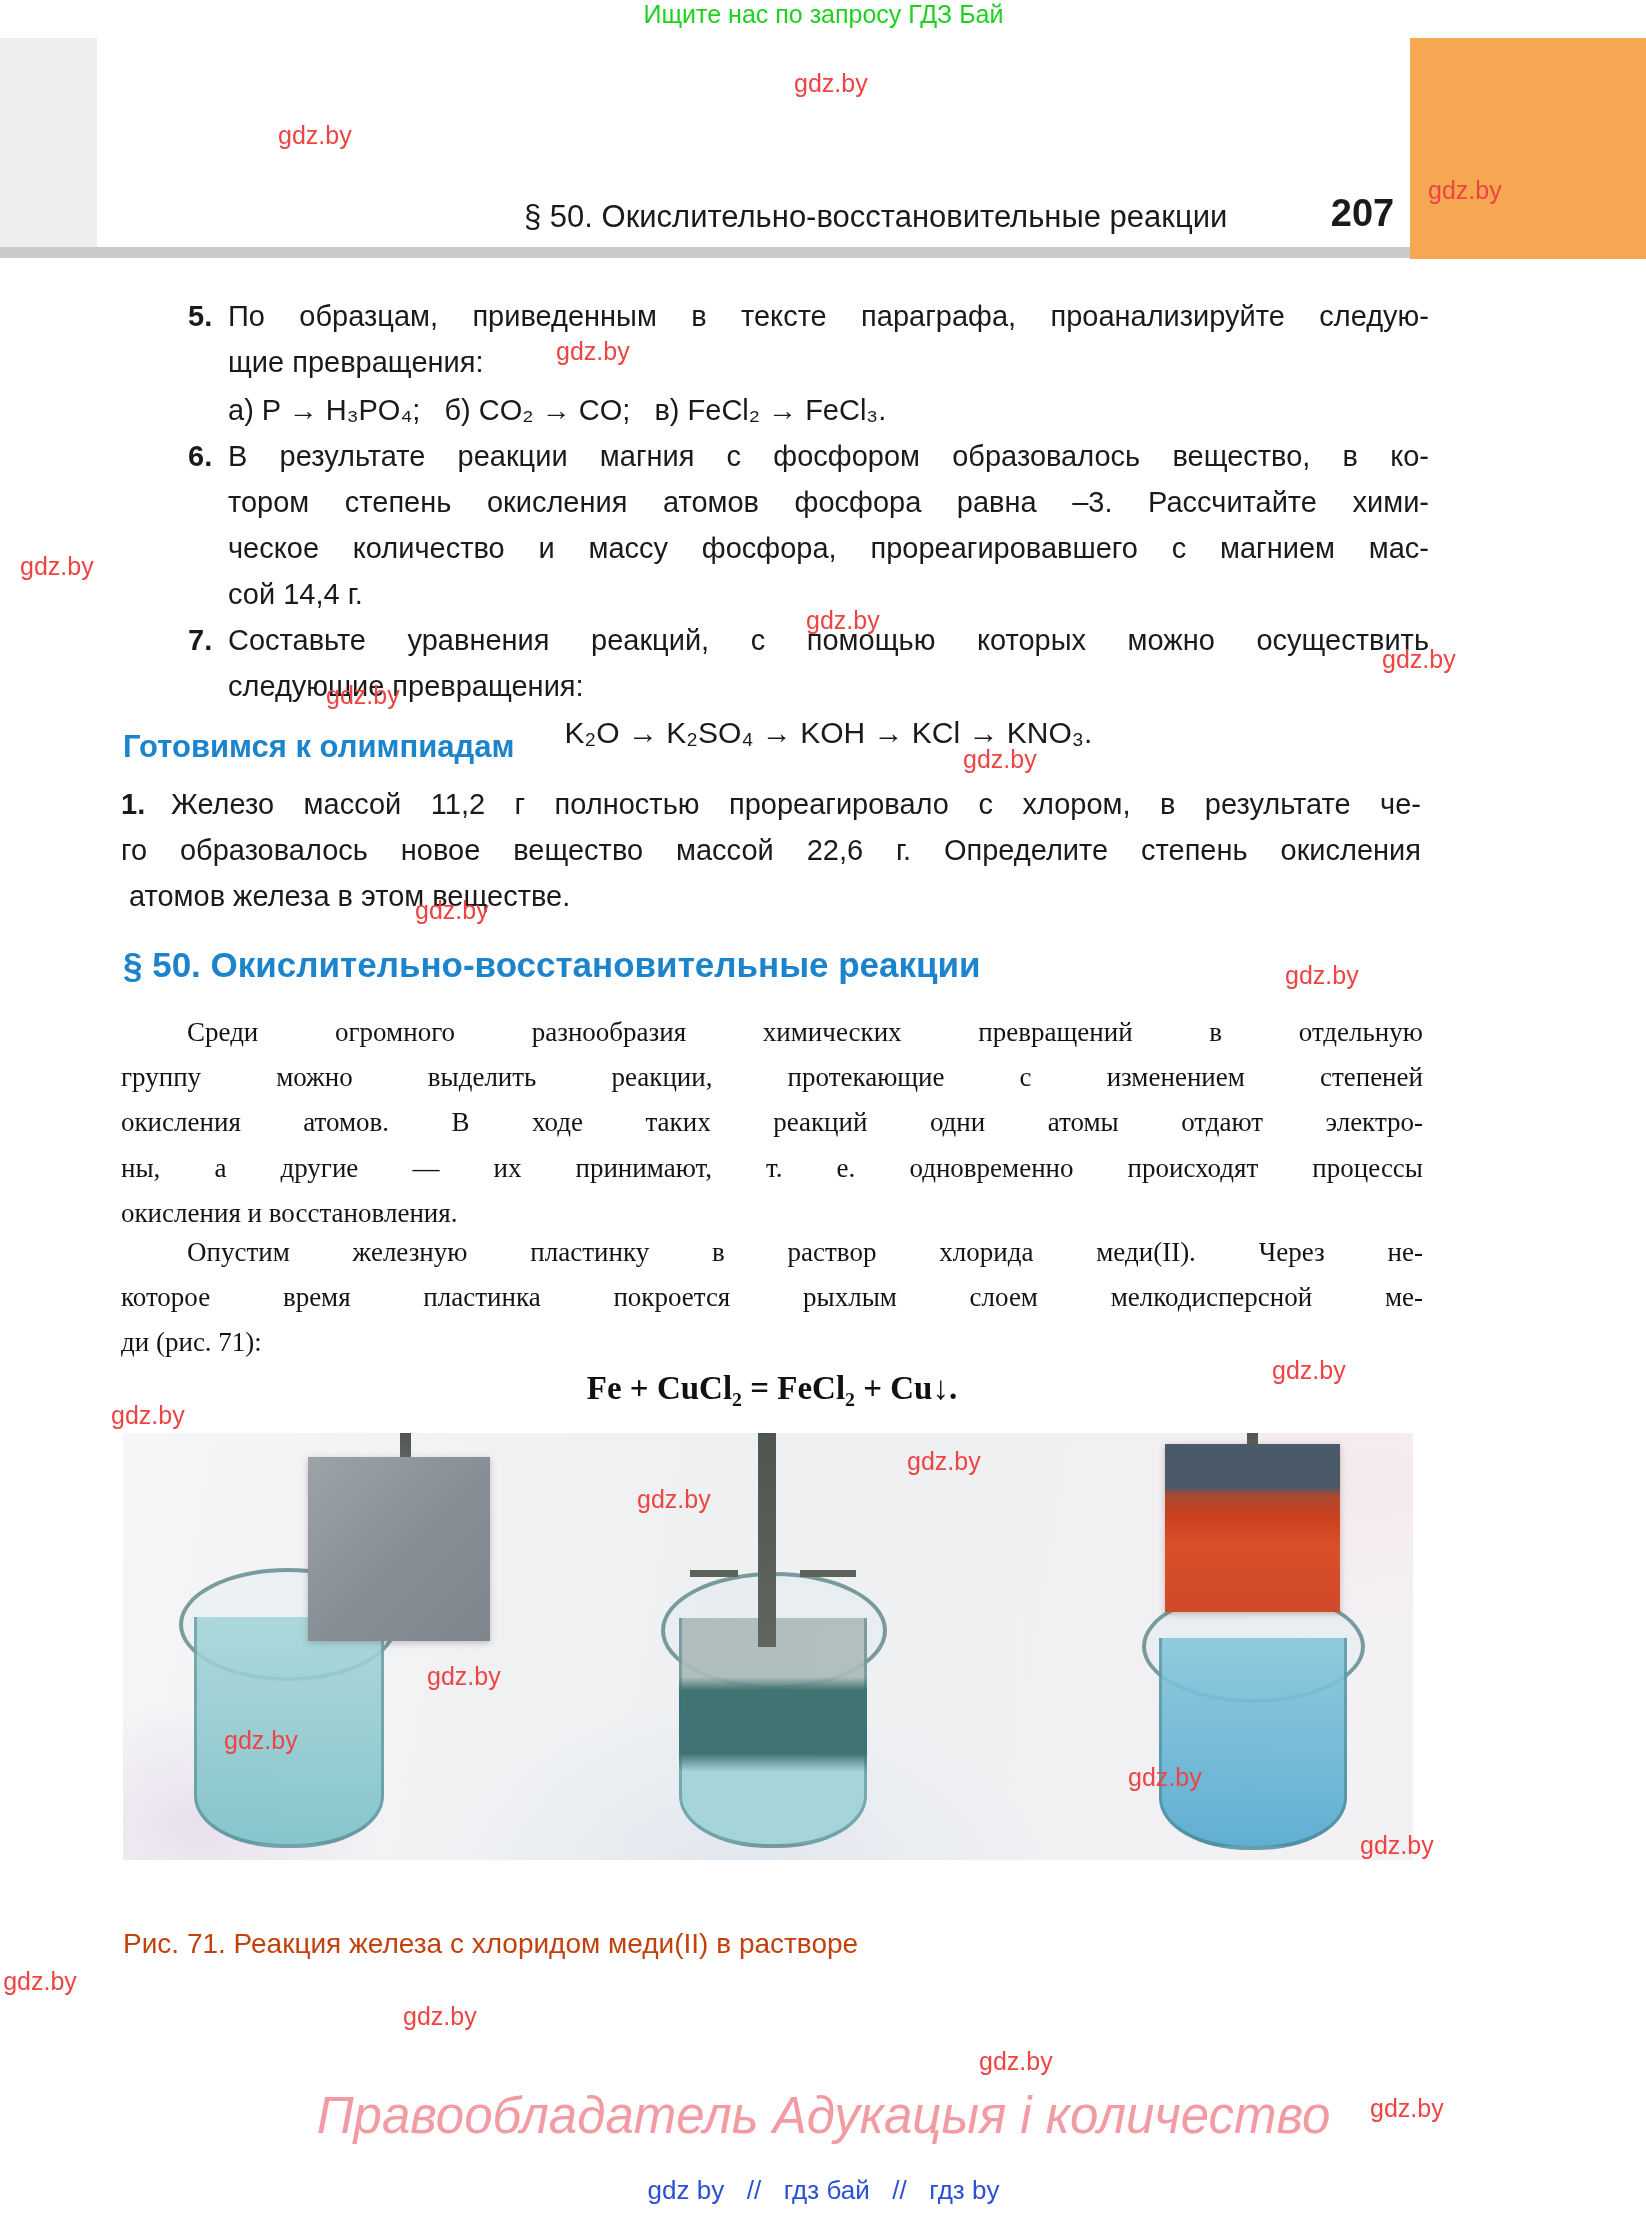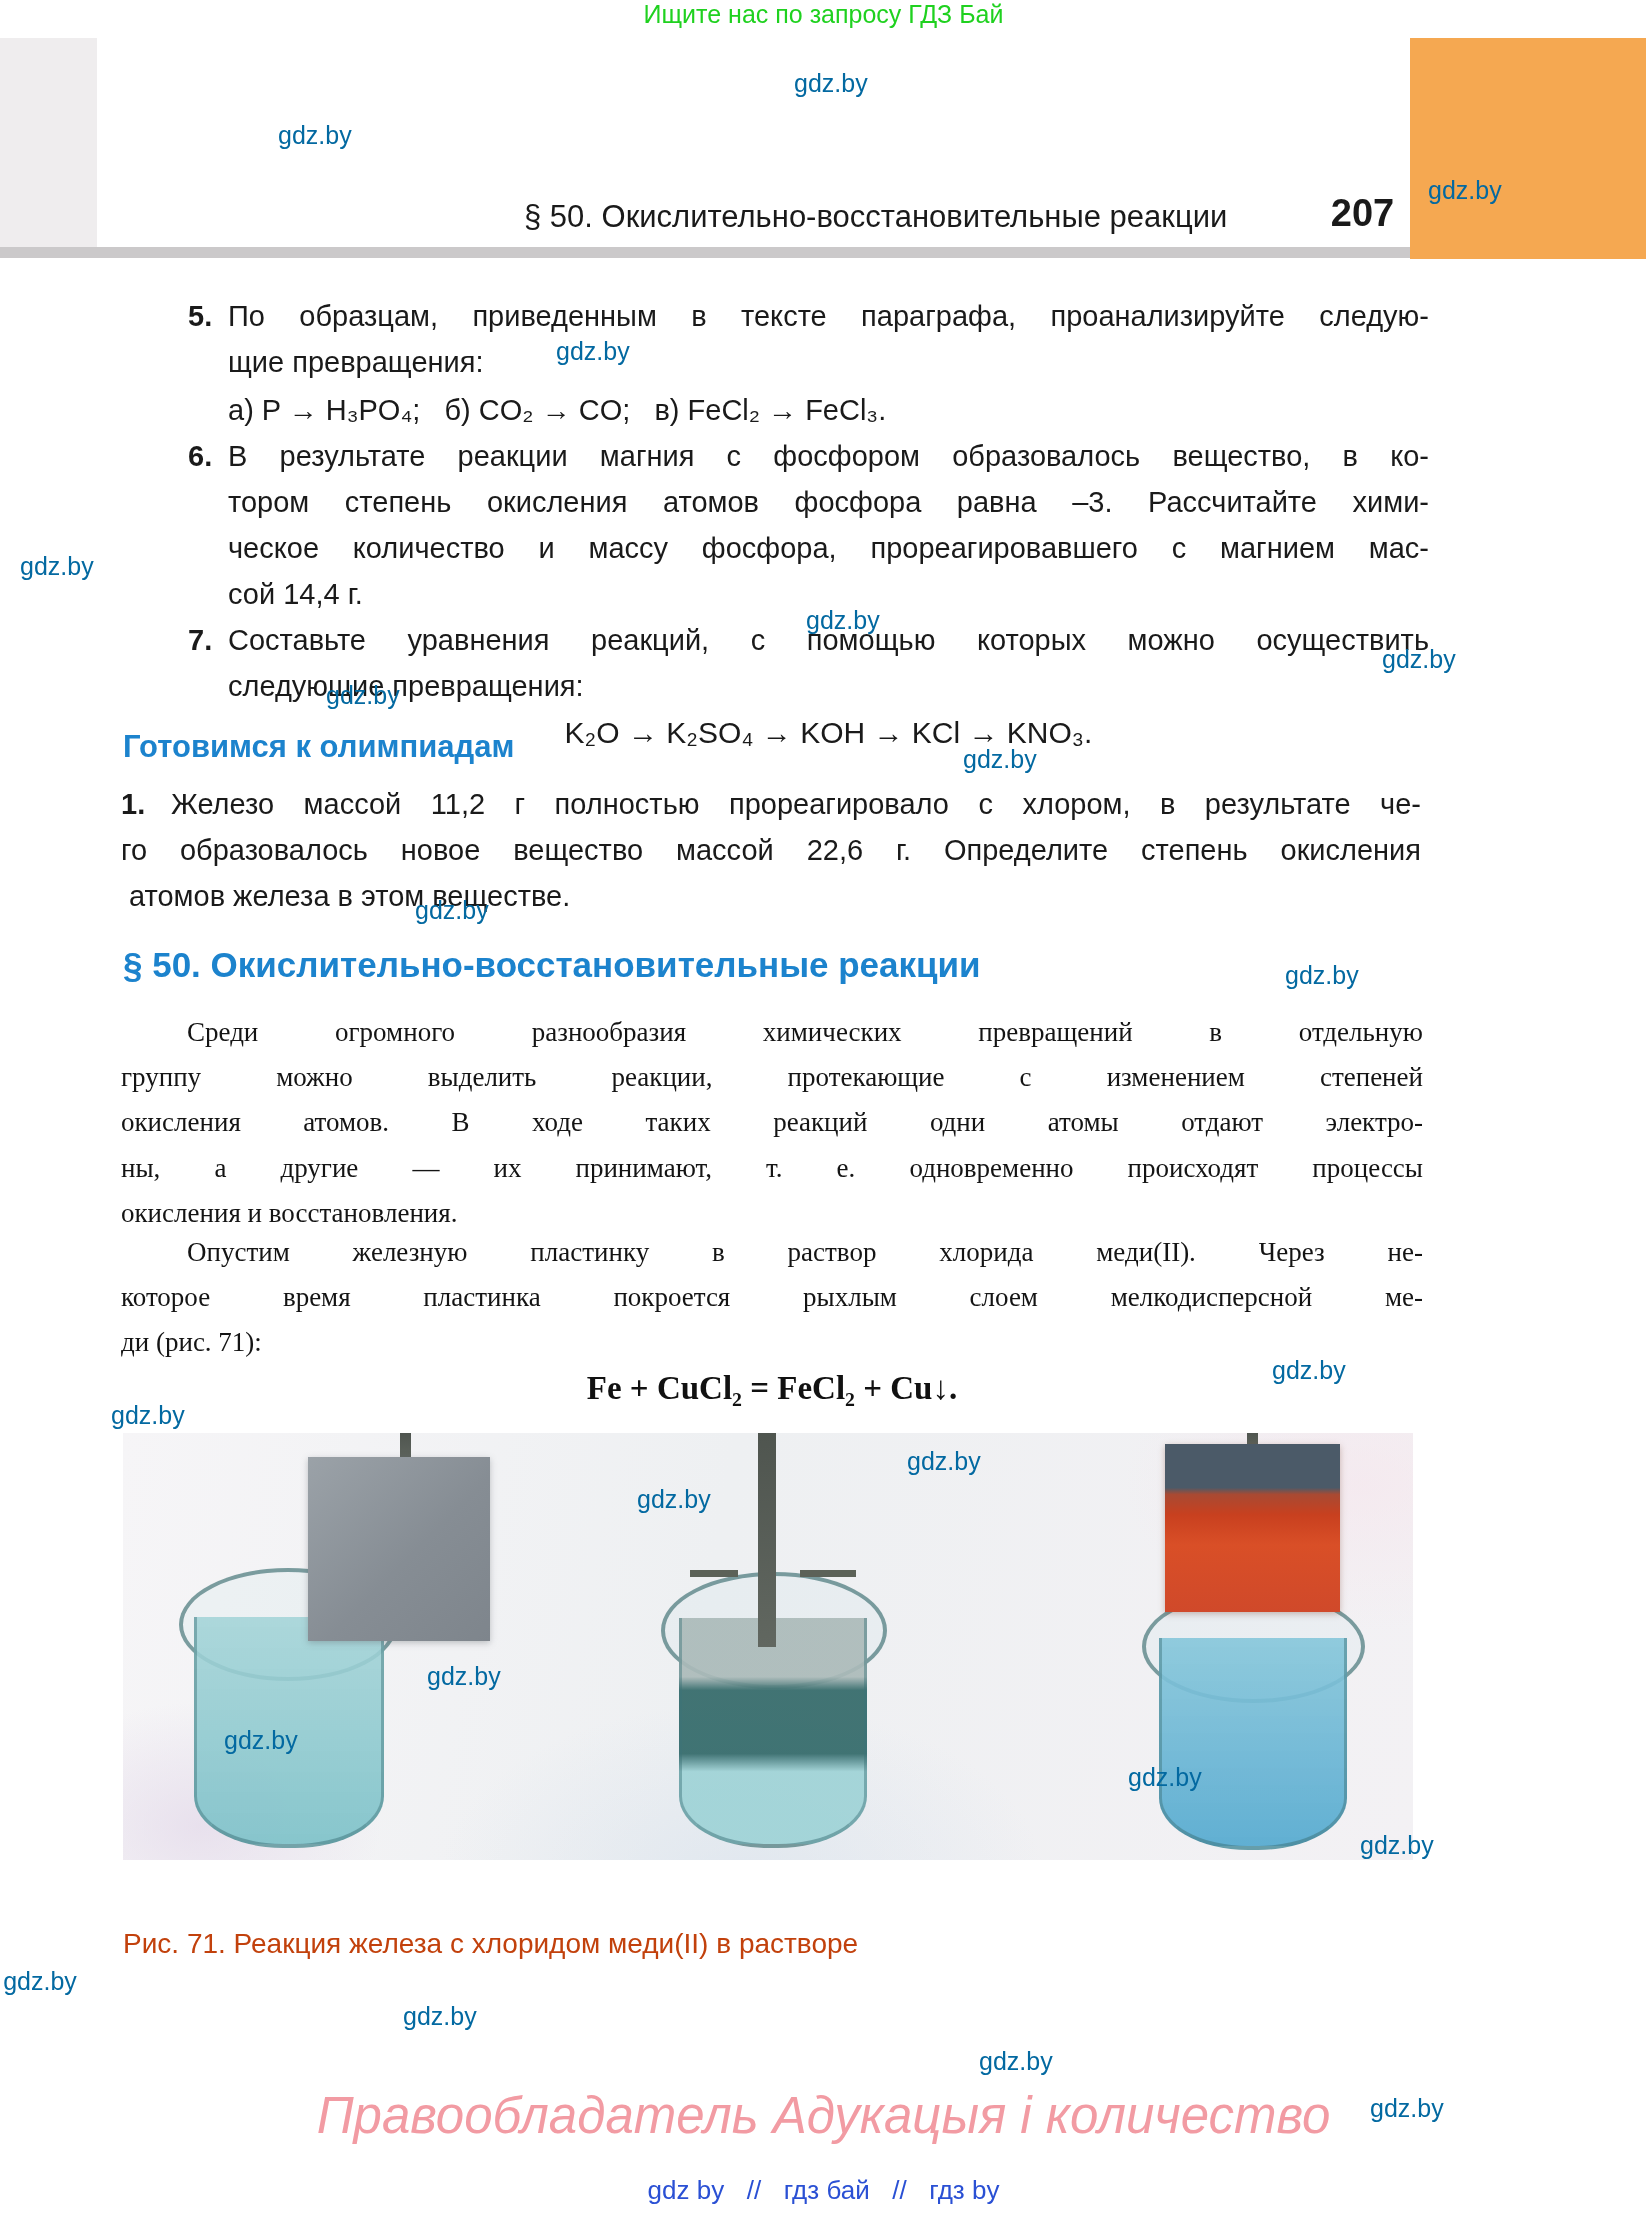--- a/index.html
+++ b/index.html
@@ -1,20 +1,20 @@
 <!DOCTYPE html>
 <html style="font-size:13px"><head>
 <meta charset="utf-8">
 <style>
   html,body{margin:0;padding:0;}
   body{
     width:1647px;height:2216px;position:relative;background:#ffffff;
     font-family:"Liberation Sans", sans-serif;color:#161616;overflow:hidden;
   }
-  .wm{position:absolute;font-size:25px;color:#0369a1;white-space:nowrap;z-index:30;}
+  .wm{position:absolute;font-size:25px;color:#ef4444;white-space:nowrap;z-index:30;}
   .banner{position:absolute;left:0;top:8;width:100%;text-align:center;
     font-size:25px;color:#1fd11f;z-index:5;}
   .graybox{position:absolute;left:1630;top:38px;width:97px;height:209px;background:#EFEDEE;}
   .orangebox{position:absolute;left:1410px;top:38px;width:236px;height:221px;background:#F5A851;}
   .divider{position:absolute;left:0;top:247px;width:1410px;height:10.5px;background:#CBC9CA;}
   .header-title{position:absolute;left:524px;top:199px;font-size:31px;white-space:pre;color:#1a1a1a;}
   .page-num{position:absolute;left:1314px;top:192px;width:97px;text-align:center;
     font-weight:bold;font-size:38px;color:#1a1a1a;}
   .line{position:absolute;font-size:29px;white-space:pre;color:#1a1a1a;}
   .jl{position:absolute;font-size:29px;color:#1a1a1a;text-align:justify;text-align-last:justify;}

